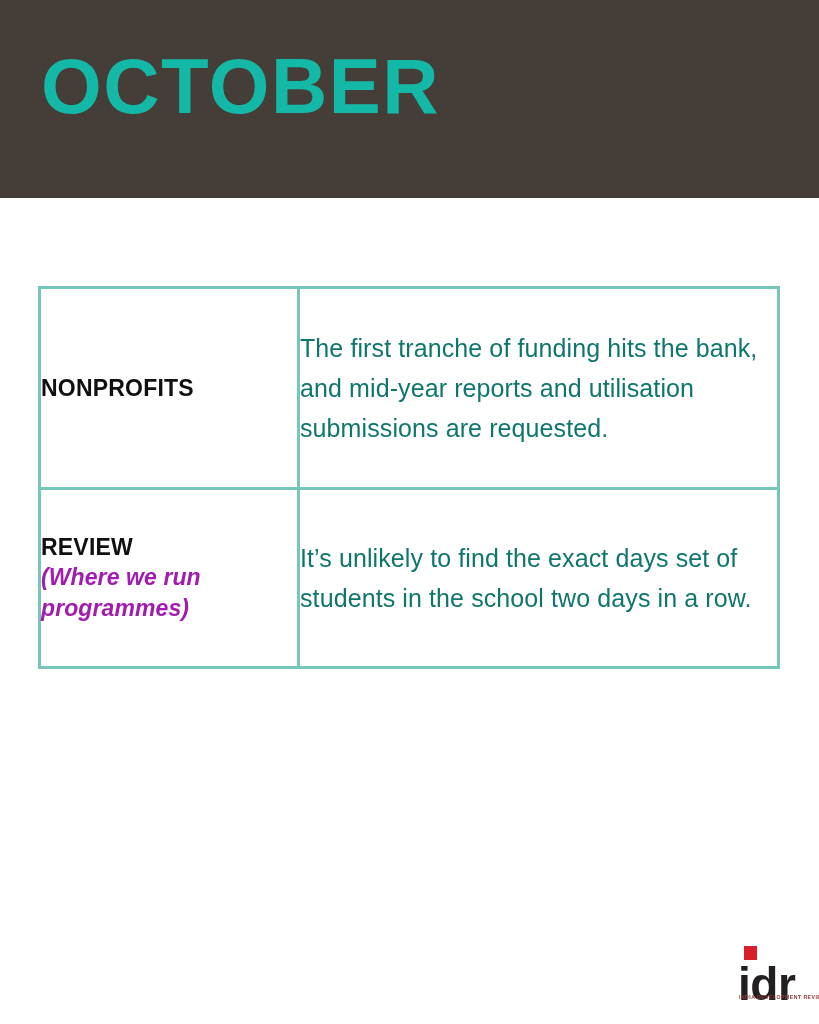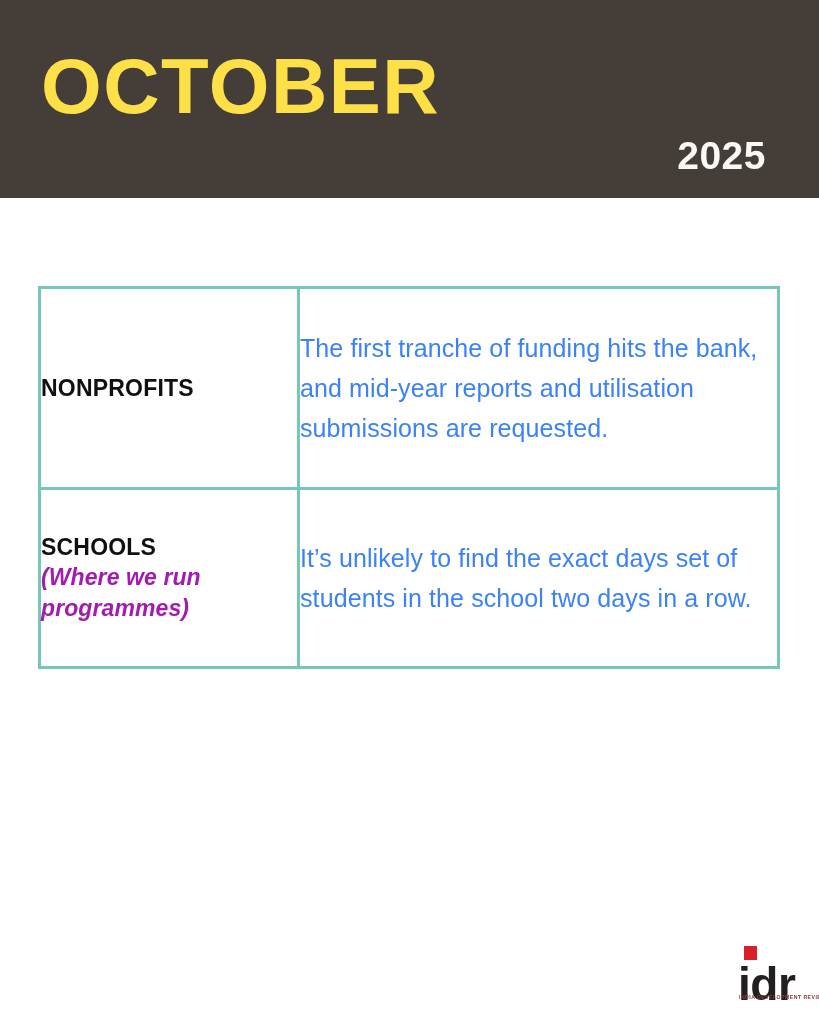--- a/index.html
+++ b/index.html
@@ -26,21 +26,21 @@
     box-sizing: border-box;
   }
   .month-title {
     position: absolute;
     left: 41px;
     top: 47px;
     font-size: 78px;
     line-height: 78px;
     font-weight: 700;
     letter-spacing: 1.5px;
-    color: #fde047;
+    color: #14b8a6;
     white-space: nowrap;
     font-family: "Liberation Sans", "DejaVu Sans", sans-serif;
   }
   .year-label {
     position: absolute;
     right: 53px;
     top: 136px;
     font-size: 39px;
     line-height: 39px;
     font-weight: 700;
@@ -85,21 +85,21 @@
     line-height: 31px;
     font-weight: 700;
     font-style: italic;
     color: #a21caf;
     letter-spacing: 0.1px;
   }
   .desc-text {
     font-size: 25px;
     line-height: 40px;
     font-weight: 400;
-    color: #3b82f6;
+    color: #0f766e;
     letter-spacing: 0.1px;
   }
 
   .row-nonprofits .col-label { height: 198px; margin-left: 41px; }
   .row-government .col-label { height: 172px; }
   .row-schools    .col-label { height: 176px; }
 
   
   .logo-block {
     position: absolute;
@@ -139,38 +139,37 @@
     color: #8A3A3C;
     letter-spacing: 0.45px;
     white-space: nowrap;
   }
 </style>
 </head>
 <body>
 
 <div class="header-band">
   <div class="month-title">OCTOBER</div>
-  <div class="year-label">2025</div>
 </div>
 
 <table class="sector-table">
   <tbody>
     <tr class="row-nonprofits">
       <td class="col-label">
         <div class="label-main">NONPROFITS</div>
       </td>
       <td class="col-desc">
         <div class="desc-text">The first tranche of funding hits the bank, and mid-year reports and utilisation submissions are requested.</div>
       </td>
     </tr>
 
 
     <tr class="row-schools">
       <td class="col-label">
-        <div class="label-main">SCHOOLS</div>
+        <div class="label-main">REVIEW</div>
         <div class="label-sub">(Where we run programmes)</div>
       </td>
       <td class="col-desc">
         <div class="desc-text">It’s unlikely to find the exact days set of students in the school two days in a row.</div>
       </td>
     </tr>
   </tbody>
 </table>
 
 <div class="logo-block">

